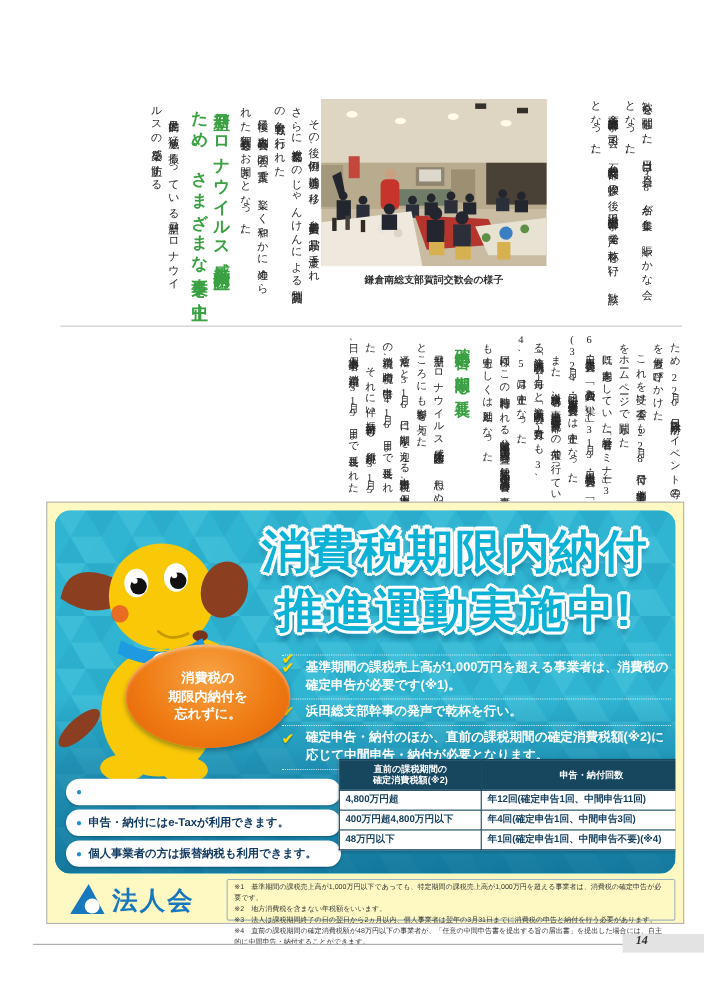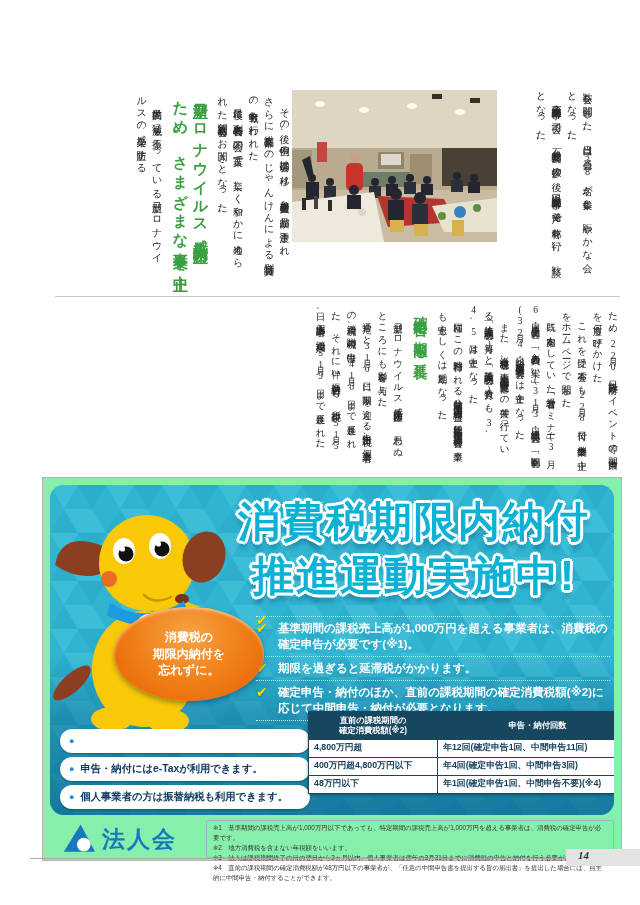--- a/index.html
+++ b/index.html
@@ -22,22 +22,22 @@
 
   .rule-mid{position:absolute;left:55px;top:296px;width:565px;height:1px;background:#c9c9c9;}
 
   
   .photo-fig{position:absolute;left:292px;top:90px;width:205px;margin:0;}
   .photo-fig svg{display:block;width:205px;height:152px;}
   .photo-cap{font-family:"Liberation Sans","DejaVu Sans",sans-serif;font-weight:700;
              font-size:9px;text-align:center;margin-top:6px;color:#333;}
 
   
-  .ad{position:absolute;left:42px;top:477px;width:580px;height:384px;box-sizing:border-box;
-      border:1px solid #b3b3b3;background:#86efac;padding:7px;
+  .ad{position:absolute;left:42px;top:456px;width:580px;height:384px;box-sizing:border-box;
+      border:1px solid #b3b3b3;background:#fef9c3;padding:7px;
       font-family:"Liberation Sans","DejaVu Sans",sans-serif;}
   .panel{position:relative;height:330px;border-radius:14px;overflow:hidden;background:#2fb4d2;}
   .panel-pattern{position:absolute;left:0;top:0;width:100%;height:100%;}
   .panel-shade{position:absolute;left:0;top:0;width:100%;height:100%;
       background:linear-gradient(180deg,rgba(13,110,150,0) 52%,rgba(13,104,145,.45) 70%,rgba(10,98,138,.72) 100%);}
 
   .ad-titles{position:absolute;left:168px;top:10px;width:392px;text-align:center;}
   .ad-title{display:block;font-size:42px;line-height:54px;font-weight:800;letter-spacing:2px;
       color:#0cb2d6;
       text-shadow:-3px 0 0 #fff,3px 0 0 #fff,0 -3px 0 #fff,0 3px 0 #fff,
@@ -145,20 +145,21 @@
       <rect x="98" y="124" width="14" height="18" fill="#d7b050"></rect>
       <rect x="122" y="130" width="14" height="16" fill="#d7b050"></rect>
       <rect x="160" y="130" width="12" height="16" fill="#d7b050"></rect>
       <circle cx="62" cy="100" r="5" fill="#23262e"></circle>
         <rect x="55" y="105" width="14" height="14" fill="#23262e"></rect>
       <circle cx="104" cy="104" r="6" fill="#23262e"></circle>
         <rect x="96" y="110" width="16" height="20" fill="#23262e"></rect>
       <circle cx="128" cy="108" r="6" fill="#23262e"></circle>
         <rect x="120" y="114" width="16" height="20" fill="#2b2f3a"></rect>
     </svg>
+    <figcaption class="photo-cap">鎌倉南総支部賀詞交歓会の様子</figcaption>
   </figure>
 
   <div class="vtext col-left">
     <p>　その後、恒例の抽選会に移り、参加者全員に賞品が手渡され、さらに総支部長とのじゃんけんによる特別賞品の争奪戦も行われた</p>
     <p>　最後に大島副会長の閉会の言葉で、楽しく和やかに進められた賀詞交歓会もお開きとなった。</p>
     <h3 class="v-head">新型コロナウイルス感染拡大防止のため、さまざまな事業を中止</h3>
     <p>　世界的に猛威を振るっている新型コロナウイルスの感染を防止する</p>
   </div>
 
   <div class="rule-mid"></div>
@@ -192,21 +193,21 @@
       <div class="panel-shade"></div>
 
       <div class="ad-titles">
         <span class="ad-title">消費税期限内納付</span>
         <span class="ad-title">推進運動実施中!</span>
       </div>
 
       <ul class="checks">
         <li><span class="checkmark">✔</span></li>
         <li><span class="checkmark">✔</span><span>基準期間の課税売上高が1,000万円を超える事業者は、消費税の確定申告が必要です(※1)。</span></li>
-        <li><span class="checkmark">✔</span><span>期限を過ぎると延滞税がかかります。</span></li>
+        <li><span class="checkmark">✔</span><span>浜田総支部幹事の発声で乾杯を行い。</span></li>
         <li><span class="checkmark">✔</span><span>確定申告・納付のほか、直前の課税期間の確定消費税額(※2)に応じて中間申告・納付が必要となります。</span></li>
       </ul>
 
       <div class="dog-wrap">
         <svg viewBox="0 0 205 244">
           <ellipse cx="20" cy="192" rx="24" ry="9" fill="#8c3e20" transform="rotate(-42 20 192)"></ellipse>
           <ellipse cx="92" cy="178" rx="52" ry="58" fill="#f9c908"></ellipse>
           <ellipse cx="60" cy="228" rx="21" ry="12" fill="#f9c908"></ellipse>
           <ellipse cx="116" cy="230" rx="21" ry="12" fill="#f9c908"></ellipse>
           <path d="M58 58 Q10 36 3 74 Q32 94 60 78 Z" fill="#8c3e20"></path>

